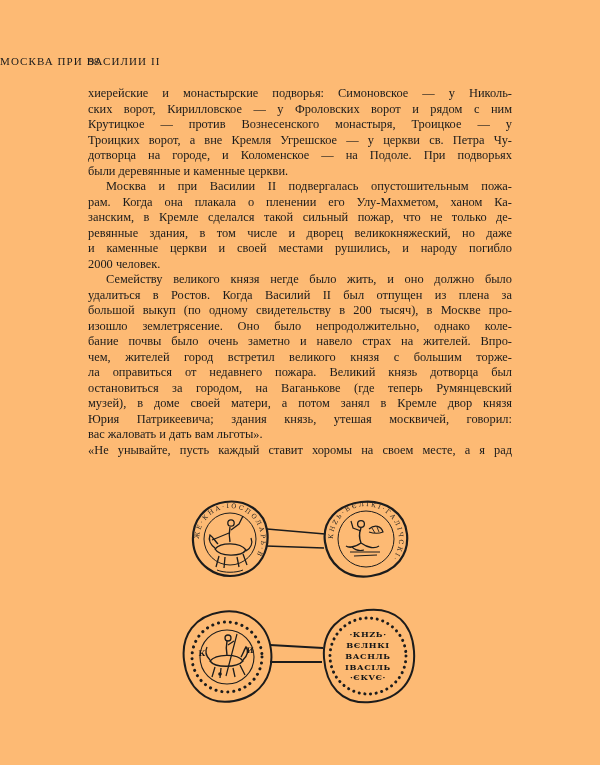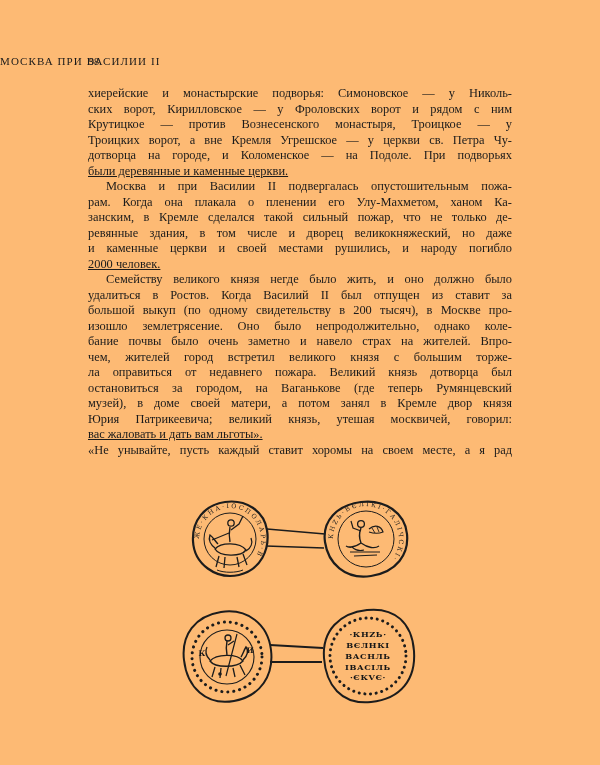--- a/index.html
+++ b/index.html
@@ -43,21 +43,20 @@
     color: #1b1b1b;
   }
   .textblock .line {
     text-align: justify;
     text-align-last: justify;
     white-space: nowrap;
   }
   .textblock .line.last {
     text-align-last: left;
     white-space: normal;
-    text-decoration: underline;
   }
   .textblock .line.indent { text-indent: 18px; }
   .coins {
     position: absolute;
     left: 165px; top: 495px;
     margin: 0; padding: 0;
   }
   .coins svg { display: block; }
   .ink { stroke: #1c1c1c; fill: none; }
   .ink-fill { fill: #1c1c1c; stroke: none; }
@@ -100,29 +99,29 @@
       <div class="line">Троицких ворот, а вне Кремля Угрешское — у церкви св. Петра Чу-</div>
       <div class="line">дотворца на городе, и Коломенское — на Подоле. При подворьях</div>
       <div class="line last">были деревянные и каменные церкви.</div>
       <div class="line indent">Москва и при Василии II подвергалась опустошительным пожа-</div>
       <div class="line">рам. Когда она плакала о пленении его Улу-Махметом, ханом Ка-</div>
       <div class="line">занским, в Кремле сделался такой сильный пожар, что не только де-</div>
       <div class="line">ревянные здания, в том числе и дворец великокняжеский, но даже</div>
       <div class="line">и каменные церкви и своей местами рушились, и народу погибло</div>
       <div class="line last">2000 человек.</div>
       <div class="line indent">Семейству великого князя негде было жить, и оно должно было</div>
-      <div class="line">удалиться в Ростов. Когда Василий II был отпущен из ставит за</div>
+      <div class="line">удалиться в Ростов. Когда Василий II был отпущен из плена за</div>
       <div class="line">большой выкуп (по одному свидетельству в 200 тысяч), в Москве про-</div>
       <div class="line">изошло землетрясение. Оно было непродолжительно, однако коле-</div>
       <div class="line">бание почвы было очень заметно и навело страх на жителей. Впро-</div>
       <div class="line">чем, жителей город встретил великого князя с большим торже-</div>
       <div class="line">ла оправиться от недавнего пожара. Великий князь дотворца был</div>
       <div class="line">остановиться за городом, на Ваганькове (где теперь Румянцевский</div>
       <div class="line">музей), в доме своей матери, а потом занял в Кремле двор князя</div>
-      <div class="line">Юрия Патрикеевича; великий князь, утешая москвичей, говорил:</div>
+      <div class="line">Юрия Патрикеевича; здания князь, утешая москвичей, говорил:</div>
       <div class="line last">вас жаловать и дать вам льготы».</div>
       <div class="line">«Не унывайте, пусть каждый ставит хоромы на своем месте, а я рад</div>
     </main>
 
   <figure class="coins">
     <svg width="270" height="220" viewBox="165 495 270 220">
 
       <g>
         <path class="ink" stroke-width="1.7" d="M 267,529 L 325,534"></path>
         <path class="ink" stroke-width="1.7" d="M 266,546 L 324,548"></path>

